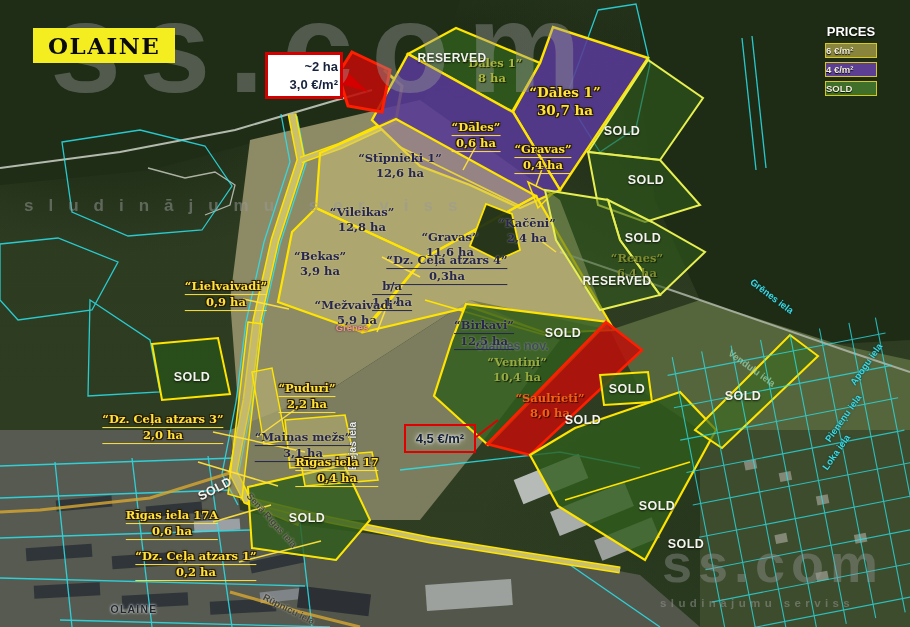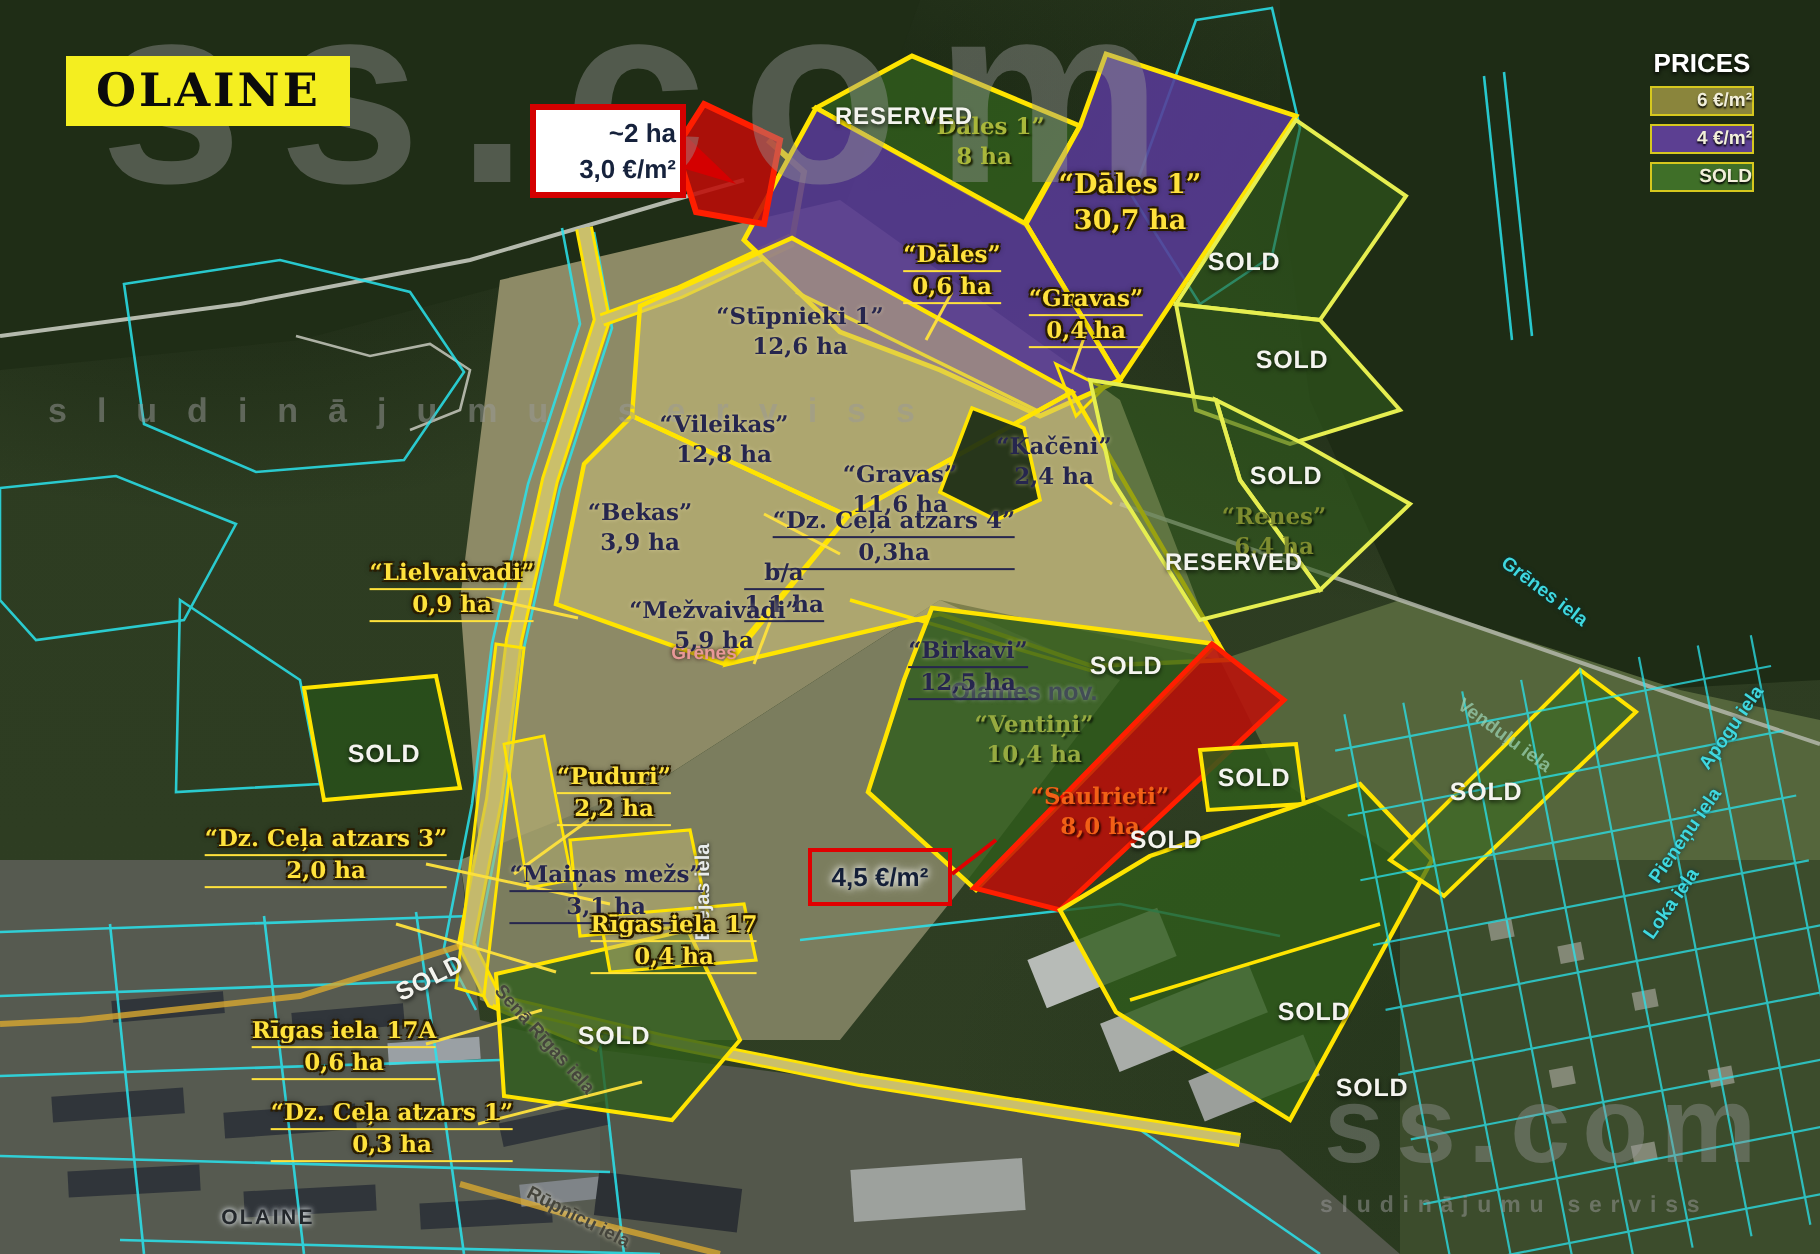--- a/index.html
+++ b/index.html
@@ -17,21 +17,21 @@
   .wm-top-brand{left:50px;top:-16px;font-size:128px;letter-spacing:18px;opacity:.42}
   .wm-top-tag{left:24px;top:197px;font-size:17px;letter-spacing:15px;opacity:.5;font-weight:600}
   .wm-br-brand{left:662px;top:536px;font-size:54px;letter-spacing:6px;opacity:.4}
   .wm-br-tag{left:660px;top:598px;font-size:11.5px;letter-spacing:4.4px;opacity:.5;font-weight:600}
   
   .badge{position:absolute;left:33px;top:28px;background:#f4ee20;color:#0b0b0b;
     font:bold 23px "DejaVu Serif",serif;letter-spacing:1.5px;padding:4px 15px;z-index:6}
   .legend{position:absolute;left:816px;top:24px;width:70px;text-align:center;z-index:6}
   .legend .t{font-weight:bold;font-size:13px;color:#fff;text-shadow:0 1px 2px #000;margin-bottom:0}
   .lg{width:50px;height:13px;margin:4px auto;border:1px solid #d6c81e;font-weight:600;font-size:9.5px;
-    color:#f2efda;line-height:13px;text-align:right;text-shadow:0 1px 1px #000}
+    color:#f2efda;line-height:13px;text-align:left;text-shadow:0 1px 1px #000}
   .lg1{background:#8a853c}.lg2{background:#5c3f92}.lg3{background:#3f6f28}
   .co1{position:absolute;left:265px;top:52px;width:68px;background:#fff;border:3px solid #d40000;
     color:#16223c;font-weight:bold;font-size:13px;text-align:right;padding:3px 2px;line-height:1.35;z-index:6}
   .co2{position:absolute;left:404px;top:424px;width:64px;border:2px solid #e00000;color:#141f38;
     font-weight:bold;font-size:13px;text-align:center;padding:5px 2px;z-index:6;
     text-shadow:0 0 3px rgba(255,255,255,.95),0 0 6px rgba(255,255,255,.8)}
   
   .pl{position:absolute;transform:translate(-50%,-50%);text-align:center;z-index:5;white-space:nowrap;
     font-family:"DejaVu Serif",serif;font-weight:bold;font-size:11.5px;line-height:1.3}
   .pl .n,.pl .a{display:block}
@@ -316,21 +316,21 @@
   <div class="pl yel u" style="left:337px;top:471px">
       <span class="n">Rīgas iela 17</span>
       <span class="a">0,4 ha</span>
     </div>
   <div class="pl yel u" style="left:172px;top:524px">
       <span class="n">Rīgas iela 17A</span>
       <span class="a">0,6 ha</span>
     </div>
   <div class="pl yel u" style="left:196px;top:565px">
       <span class="n">“Dz. Ceļa atzars 1”</span>
-      <span class="a">0,3 ha</span>
+      <span class="a">0,2 ha</span>
     </div>
 
   <div class="sold" style="left:622px;top:131px">SOLD</div>
   <div class="sold" style="left:646px;top:180px">SOLD</div>
   <div class="sold" style="left:643px;top:238px">SOLD</div>
   <div class="sold" style="left:563px;top:333px">SOLD</div>
   <div class="sold" style="left:627px;top:389px">SOLD</div>
   <div class="sold" style="left:583px;top:420px">SOLD</div>
   <div class="sold" style="left:743px;top:396px">SOLD</div>
   <div class="sold" style="left:657px;top:506px">SOLD</div>

